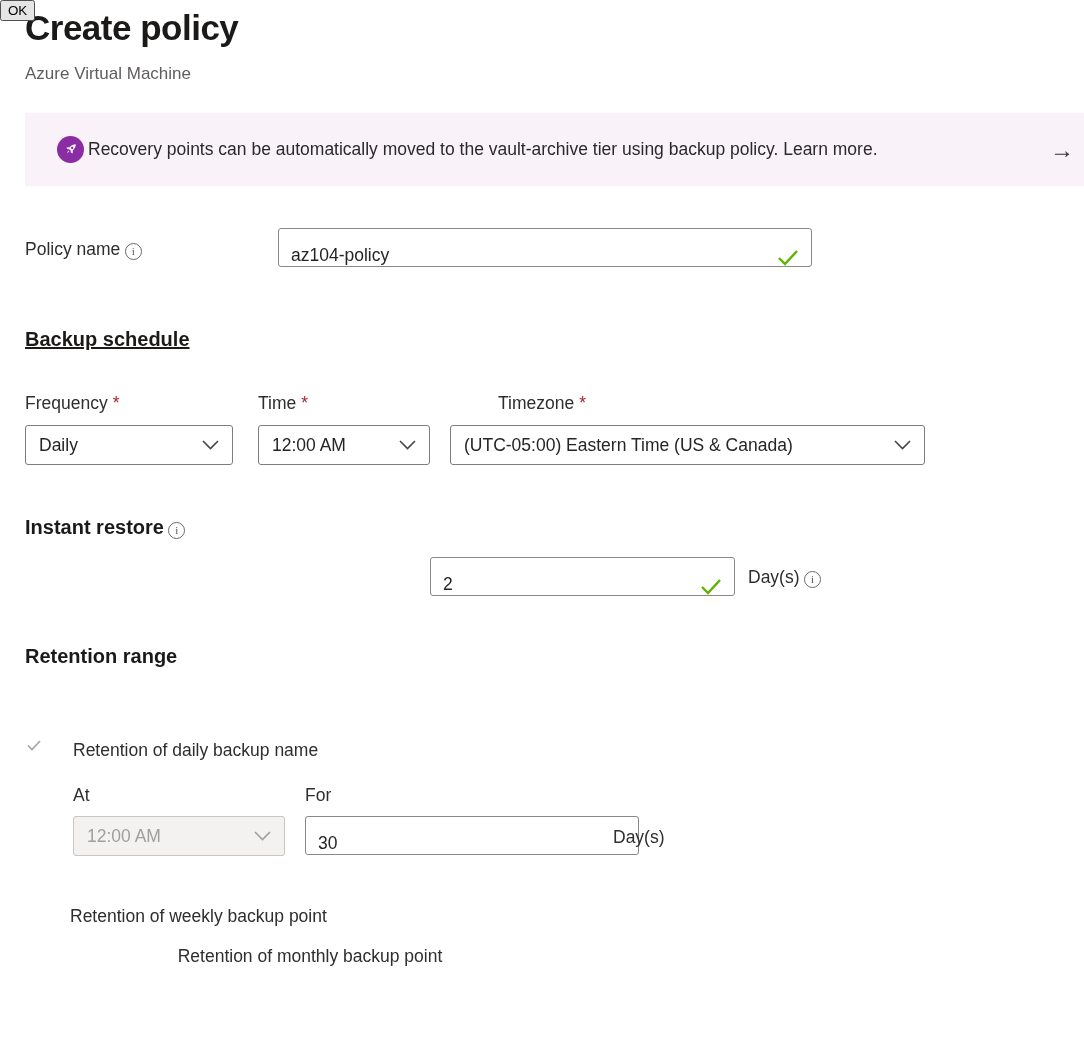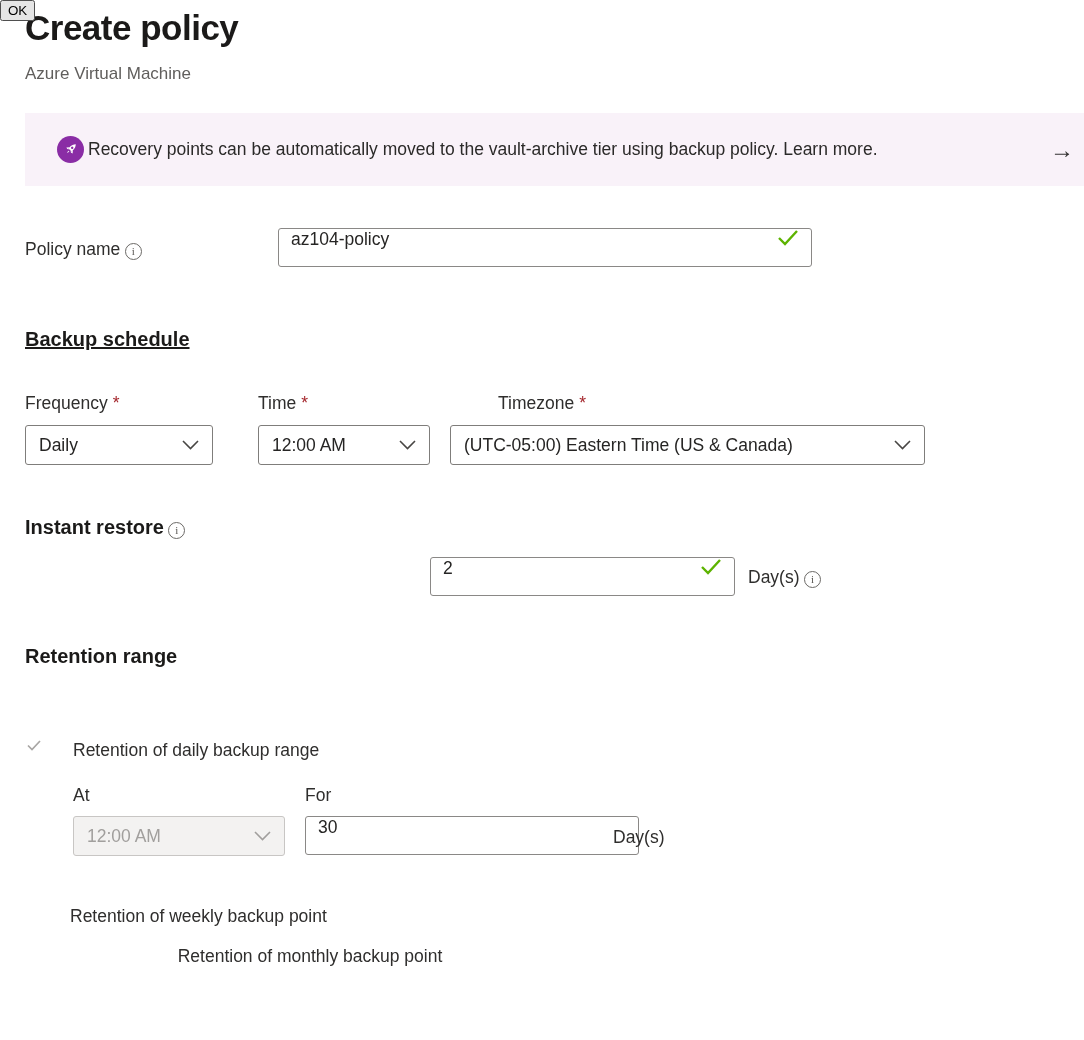--- a/index.html
+++ b/index.html
@@ -20,21 +20,21 @@
 
   
   .lbl { font-size:17.5px; color:#2f2e2d; }
   .heading { font-size:20px; font-weight:700; color:#1b1a19; }
   .req { color:#a4262c; margin-left:5px; }
 
   
   .info { display:inline-flex; align-items:center; justify-content:center; width:17px; height:17px; border:1px solid #6b6966; border-radius:50%; font-size:11px; color:#55534f; flex:0 0 auto; cursor:pointer; font-family:"Liberation Serif",serif; }
 
   
-  .textbox { border:1px solid #8a8886; border-radius:3px; background:#fff; display:flex; align-items:flex-start; height:39px; }
+  .textbox { border:1px solid #8a8886; border-radius:3px; background:#fff; display:flex; align-items:flex-end; height:39px; }
   .textbox input { border:none; outline:none; background:transparent; flex:1 1 auto; min-width:0; font-size:17.5px; color:#262524; padding:0 12px; font-family:inherit; }
   .check-ic { margin-right:12px; flex:0 0 auto; }
   .select { border:1px solid #7f7d7b; border-radius:3px; background:#fff; display:flex; align-items:center; height:40px; font-size:17.5px; color:#262524; padding-left:13px; cursor:pointer; }
   .select .chev { margin-left:auto; margin-right:13px; flex:0 0 auto; }
   .select.disabled { background:#f3f2f1; border-color:#c8c6c4; color:#a19f9d; cursor:default; }</style>
 </head>
 <body>
 
 <div class="page">
 
@@ -67,21 +67,21 @@
       <polyline points="2,9 8,15 20,2" fill="none" stroke="#5db300" stroke-width="2.4"></polyline>
     </svg>
   </div>
 
   <div class="abs heading" style="left:25px; top:328px;text-decoration:underline;">Backup schedule</div>
 
   <div class="abs lbl" style="left:25px; top:393px;"><span>Frequency</span><span class="req">*</span></div>
   <div class="abs lbl" style="left:258px; top:393px;"><span>Time</span><span class="req">*</span></div>
   <div class="abs lbl" style="left:450px; top:393px;margin-left:48px;"><span>Timezone</span><span class="req">*</span></div>
 
-  <div class="abs select" style="left:25px; top:425px; width:188px;">
+  <div class="abs select" style="left:25px; top:425px; width:208px;">
     <span>Daily</span>
     <svg class="chev" width="17" height="10" viewBox="0 0 17 10">
         <polyline points="1,1 8.5,8.5 16,1" fill="none" stroke="#484644" stroke-width="1.6"></polyline>
       </svg>
   </div>
   <div class="abs select" style="left:258px; top:425px; width:172px;">
     <span>12:00 AM</span>
     <svg class="chev" width="17" height="10" viewBox="0 0 17 10">
         <polyline points="1,1 8.5,8.5 16,1" fill="none" stroke="#484644" stroke-width="1.6"></polyline>
       </svg>
@@ -109,21 +109,21 @@
   </div>
 
   <div class="abs heading" style="left:25px; top:645px;">Retention range</div>
   <div class="abs divider" style="left:25px; right:0; top:688px;"></div>
 
   <div class="abs cbx-checked-disabled" style="left:27px; top:737px;">
     <svg width="14" height="11" viewBox="0 0 14 11">
         <polyline points="1,5.5 5,9.5 13,1" fill="none" stroke="#a8a6a4" stroke-width="1.7"></polyline>
       </svg>
   </div>
-  <div class="abs lbl" style="left:73px; top:740px;">Retention of daily backup range</div>
+  <div class="abs lbl" style="left:73px; top:740px;">Retention of daily backup name</div>
 
   <div class="abs lbl" style="left:73px; top:785px;">At</div>
   <div class="abs lbl" style="left:305px; top:785px;">For</div>
 
   <div class="abs select disabled" style="left:73px; top:816px; width:212px;">
     <span>12:00 AM</span>
     <svg class="chev" width="17" height="10" viewBox="0 0 17 10">
         <polyline points="1,1 8.5,8.5 16,1" fill="none" stroke="#a19f9d" stroke-width="1.6"></polyline>
       </svg>
   </div>

